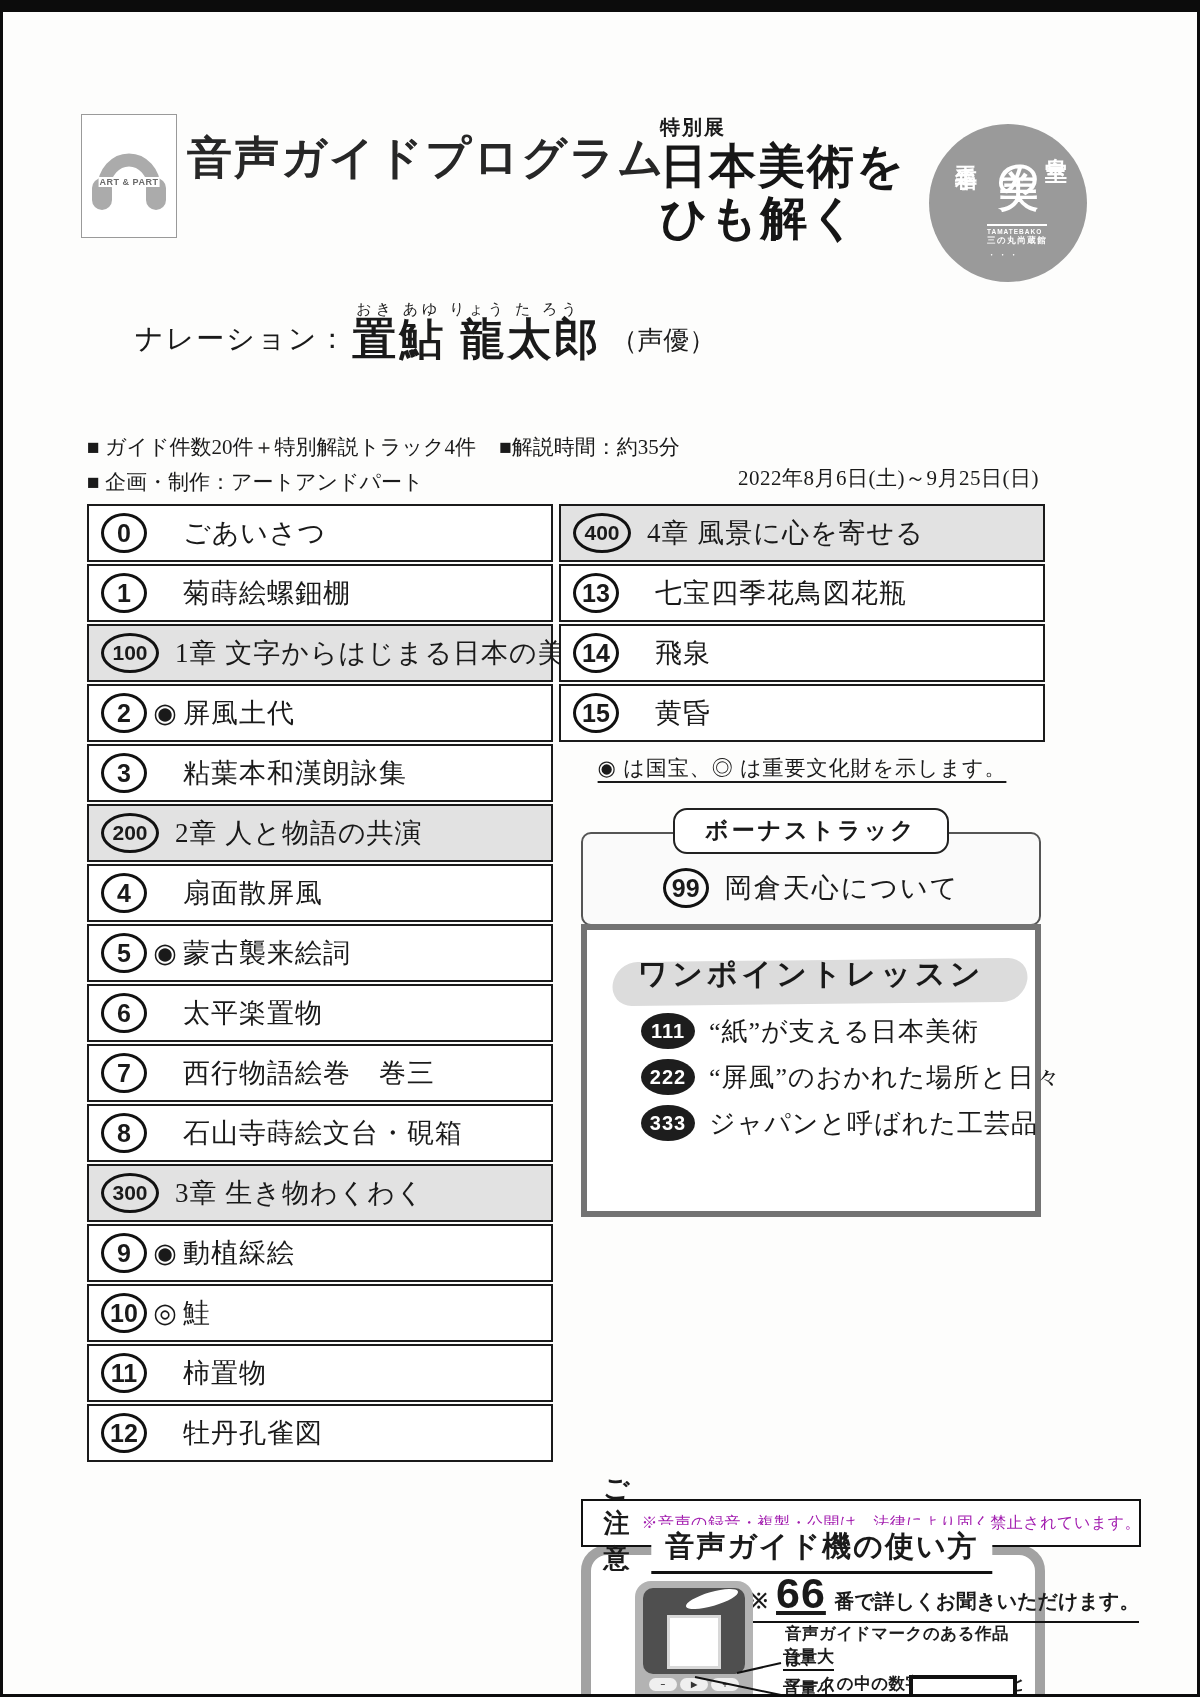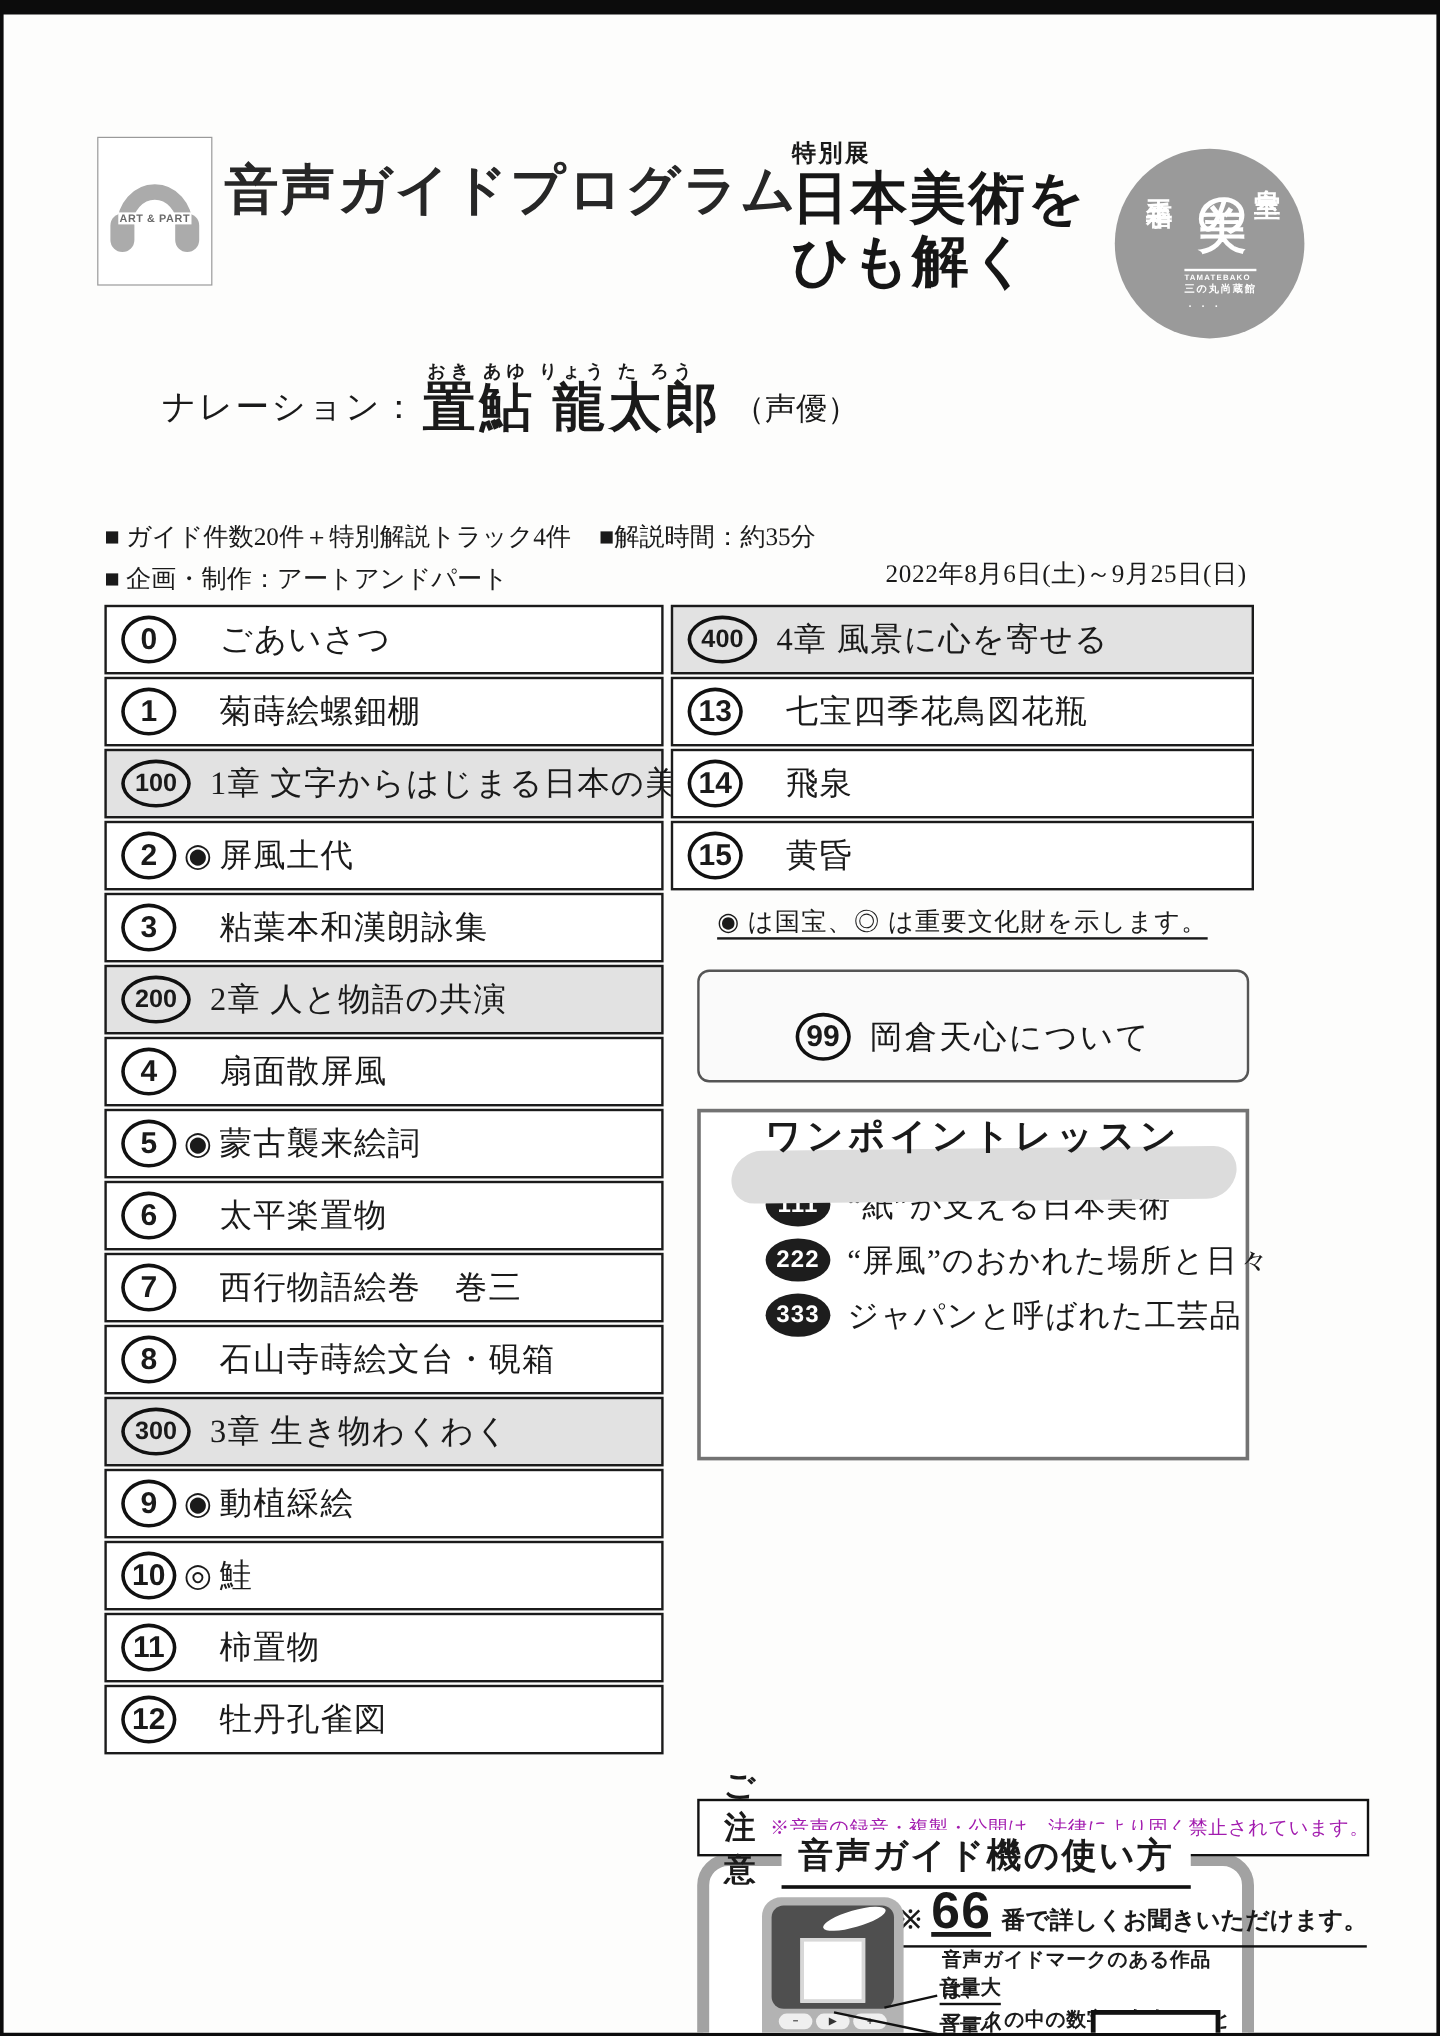--- a/index.html
+++ b/index.html
@@ -27,21 +27,21 @@
   .badge-bottom{position:absolute;left:58px;top:100px;width:72px;text-align:left;}
   .badge-rule{width:60px;height:2px;background:#fff;margin-bottom:2px;}
   .badge-romaji{font:bold 6.5px "Liberation Sans",sans-serif;letter-spacing:1px;}
   .badge-museum{font:bold 8.5px "Liberation Serif",serif;letter-spacing:1.5px;}
   .badge-dots{font-size:9px;letter-spacing:2px;margin-top:2px;}
 
   
   .narration{left:132px;top:306px;display:flex;align-items:flex-end;}
   .narr-label{font-size:28px;letter-spacing:2px;padding-bottom:4px;}
   .name-wrap{position:relative;margin-left:4px;}
-  .furigana{position:absolute;top:-18px;left:4px;font-size:15px;letter-spacing:4px;white-space:nowrap;font-weight:bold;}
+  .furigana{position:absolute;top:-18px;left:4px;font-size:15px;letter-spacing:4px;white-space:nowrap;}
   .narr-name{font-weight:bold;font-size:44px;letter-spacing:3px;line-height:1;}
   .narr-suffix{font-size:26px;margin-left:10px;padding-bottom:4px;}
 
   
   .info-l1{left:84px;top:421px;font-size:21px;}
   .info-l1 .gap{display:inline-block;width:18px;}
   .info-l2{left:84px;top:456px;font-size:21px;}
   .venue{top:412px;right:158px;font-weight:bold;font-size:28px;letter-spacing:1px;}
   .dates{top:452px;right:158px;font-size:21px;letter-spacing:.5px;}
 
@@ -67,22 +67,22 @@
   
   .bonus{left:578px;top:796px;width:460px;}
   .bonus-pill{position:relative;z-index:2;display:table;margin:0 auto -22px;border:2.5px solid #222;border-radius:14px;
               background:#fff;padding:5px 30px 6px;font:bold 23px "Liberation Sans",sans-serif;letter-spacing:3px;}
   .bonus-box{border:2px solid #555;border-radius:10px;background:#fafafa;padding:34px 0 16px;text-align:center;}
   .bonus-line{display:inline-flex;align-items:center;gap:16px;}
   .bonus-line .oval{margin-left:0;}
   .bonus-title{font-size:27px;letter-spacing:2px;}
 
   
-  .lesson{left:578px;top:912px;width:460px;height:293px;box-sizing:border-box;border:3px solid #737373;background:#fff;
-          position:relative;}
+  .lesson{left:578px;top:912px;width:460px;height:293px;box-sizing:border-box;border:6px solid #737373;background:#fff;
+          padding-top:24px;position:relative;}
   .lesson-stroke{position:absolute;left:26px;right:8px;top:30px;height:44px;background:#dcdcdc;border-radius:22px;transform:skewX(-8deg) rotate(-0.6deg);}
   .lesson-title{position:relative;z-index:1;text-align:center;font:bold 30px "Liberation Sans",sans-serif;letter-spacing:4px;margin-bottom:18px;}
   .lesson-item{display:flex;align-items:flex-end;margin:10px 0 0 54px;}
   .lesson-num{width:54px;height:36px;border-radius:50%;background:#1d1d1d;color:#fff;flex:none;
               display:flex;align-items:center;justify-content:center;font:bold 20px "Liberation Sans",sans-serif;letter-spacing:1px;}
   .lesson-t{font-size:26px;margin-left:14px;letter-spacing:1px;white-space:nowrap;}
 
   
   .usage{left:578px;top:1240px;width:464px;height:237px;box-sizing:border-box;border:10px solid #a2a2a2;border-radius:26px;background:#fff;position:relative;}
   .usage-title{position:absolute;top:-30px;left:52%;transform:translateX(-50%);background:#fff;padding:2px 14px 4px;
@@ -275,20 +275,21 @@
       <div class="t-row">
         <span class="oval">15</span>
         <span class="mark hidden"></span>
         <span class="t-title">黄昏</span>
       </div>
     </div>
 
   <div class="abs legend">◉ は国宝、◎ は重要文化財を示します。</div>
 
   <div class="abs bonus">
+    <div class="bonus-pill">ボーナストラック</div>
     <div class="bonus-box">
       <span class="bonus-line">
         <span class="oval">99</span>
         <span class="bonus-title">岡倉天心について</span>
       </span>
     </div>
   </div>
 
   <div class="abs lesson">
     <div class="lesson-stroke"></div>

